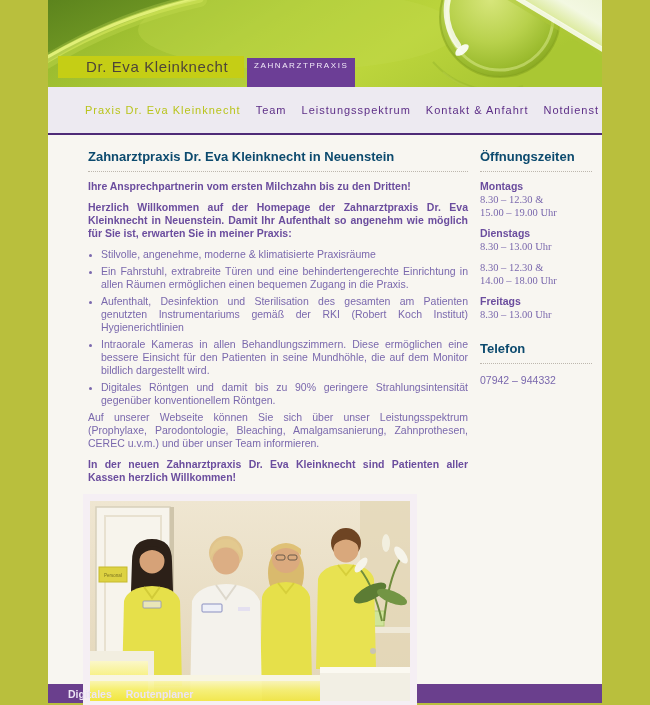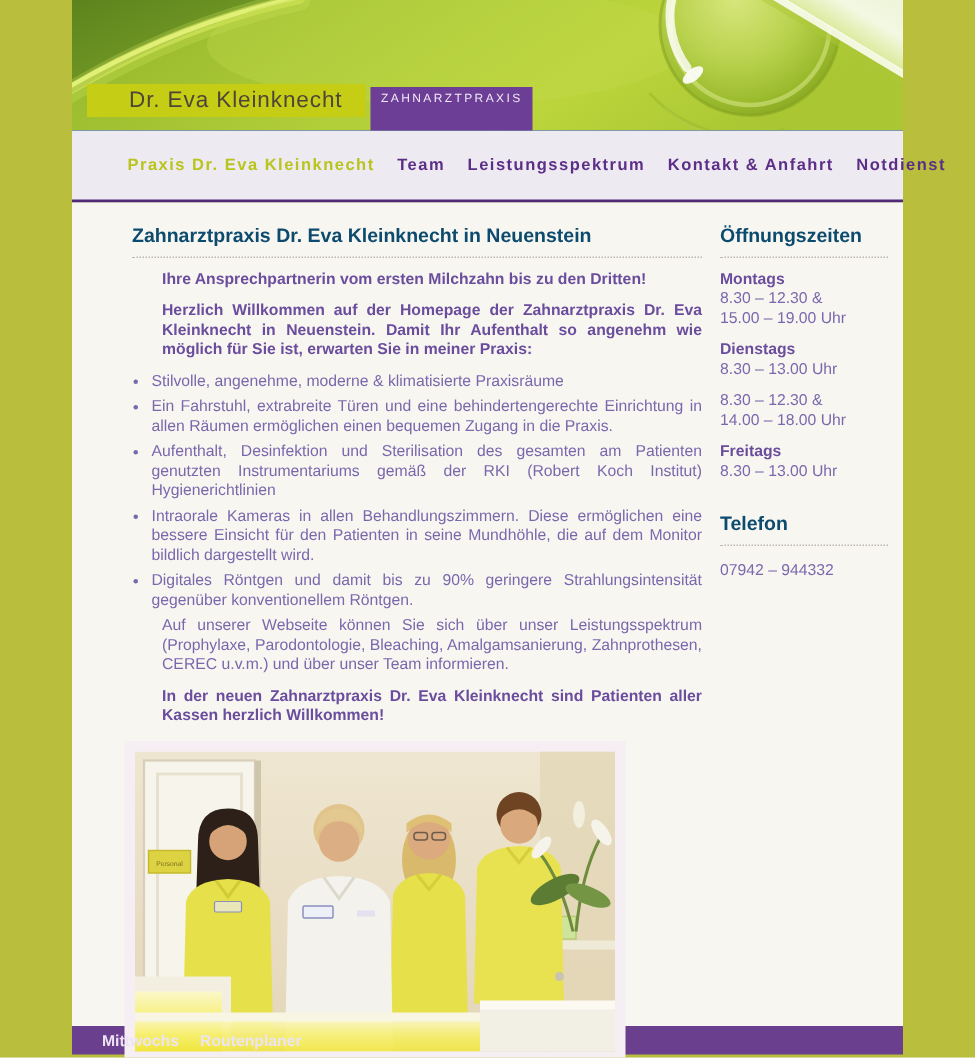--- a/index.html
+++ b/index.html
@@ -5,69 +5,69 @@
   html,body{margin:0;padding:0;}
   body{
     width:650px;height:705px;overflow:hidden;
     background:#b9bf3d;
     font-family:"Liberation Sans", sans-serif;
     -webkit-font-smoothing:antialiased;
   }
   .page{width:554px;margin:0 auto;}
 
   
-  .hero{position:relative;height:87px;overflow:hidden;background:#1d4ed8;}
+  .hero{position:relative;height:87px;overflow:hidden;background:#000000;}
   .hero svg{position:absolute;left:0;top:0;}
   .title-band{
     position:absolute;left:10px;top:56px;height:22px;width:186px;
     box-sizing:border-box;background:#c5ce15;
     color:#4e4538;font-size:15px;line-height:22px;
     padding-left:28px;letter-spacing:.6px;white-space:nowrap;
   }
   .badge{
     position:absolute;left:199px;top:58px;height:32px;
     background:#6c3e96;color:#f1e9f8;
     font-size:8px;font-weight:normal;letter-spacing:1.6px;
     line-height:16px;padding:0 7px;white-space:nowrap;
   }
 
   
   .nav{
     height:48px;background:#edeaf1;border-bottom:2px solid #4f2b78;
     display:flex;align-items:center;padding-left:37px;box-sizing:border-box;
   }
   .nav a{
-    font-size:11px;font-weight:bold;letter-spacing:1px;
+    font-size:11px;font-weight:normal;letter-spacing:1px;
     color:#5d2e87;text-decoration:none;margin-right:15px;white-space:nowrap;
     cursor:pointer;
   }
   .nav a.active{color:#b9c41c;}
 
   
   .content{display:flex;height:549px;background:#f8f6f1;box-sizing:border-box;}
   .main{width:380px;margin-left:40px;}
   .side{width:112px;margin-left:12px;}
 
   h1,h2{
     color:#0c4a6e;font-size:13px;margin:14px 0 6px;font-weight:bold;
   }
   .dotted{border-bottom:1px dotted #bdb7ae;height:1px;margin:0 0 8px;}
 
   .main p, .main li, .side p{
     color:#7a68ad;font-size:10.5px;line-height:13px;margin:0 0 8px;
   }
-  .main p{text-align:justify;margin-left:20px;}
+  .main p{text-align:justify;}
   .main p.strong{color:#6b4d9e;font-weight:bold;}
   .main ul{margin:0 0 0;padding-left:13px;}
   .main li{margin-bottom:4px;text-align:justify;}
   .main li::marker{color:#7a68ad;font-size:9px;}
 
   .hours-entry{margin-bottom:8px;}
   .hours-entry .day{color:#6b4d9e;font-weight:bold;font-size:10.5px;line-height:13px;}
-  .hours-entry .time{color:#7a68ad;font-size:10.5px;line-height:13px;}
+  .hours-entry .time{color:#7a68ad;font-size:10.5px;line-height:13px;font-family:Liberation Serif, serif;}
   .tel-heading{margin-top:20px;}
   .tel-number{color:#7a68ad;font-size:10.5px;margin-top:10px;}
 
   
   .photo-frame{
     width:320px;padding:7px;background:#f5eff4;margin:10px 0 0 -5px;
     line-height:0;
   }
 
   
@@ -273,17 +273,17 @@
         <div class="time">8.30 – 13.00 Uhr</div>
       </div>
 
       <h2 class="tel-heading">Telefon</h2>
       <div class="dotted"></div>
       <div class="tel-number">07942 – 944332</div>
     </div>
   </div>
 
   <div class="footer">
-    <a>Mittwochs</a>
+    <a>Digitales</a>
     <a>Routenplaner</a>
   </div>
 
 </div>
 
 </body></html>

